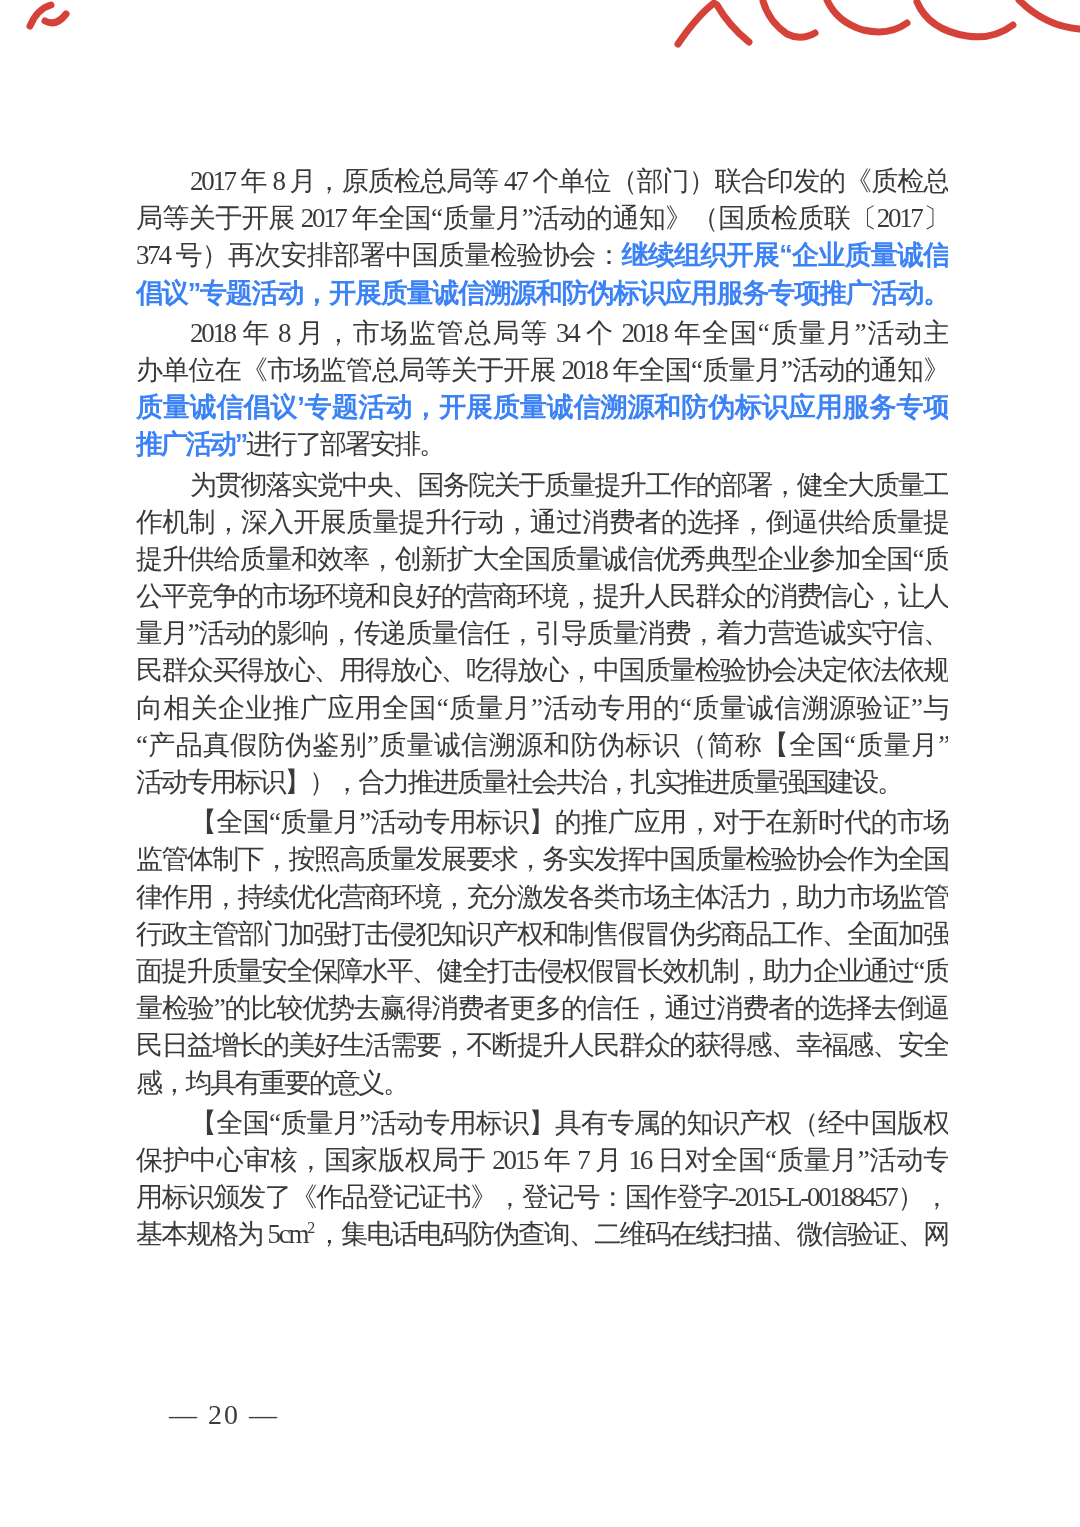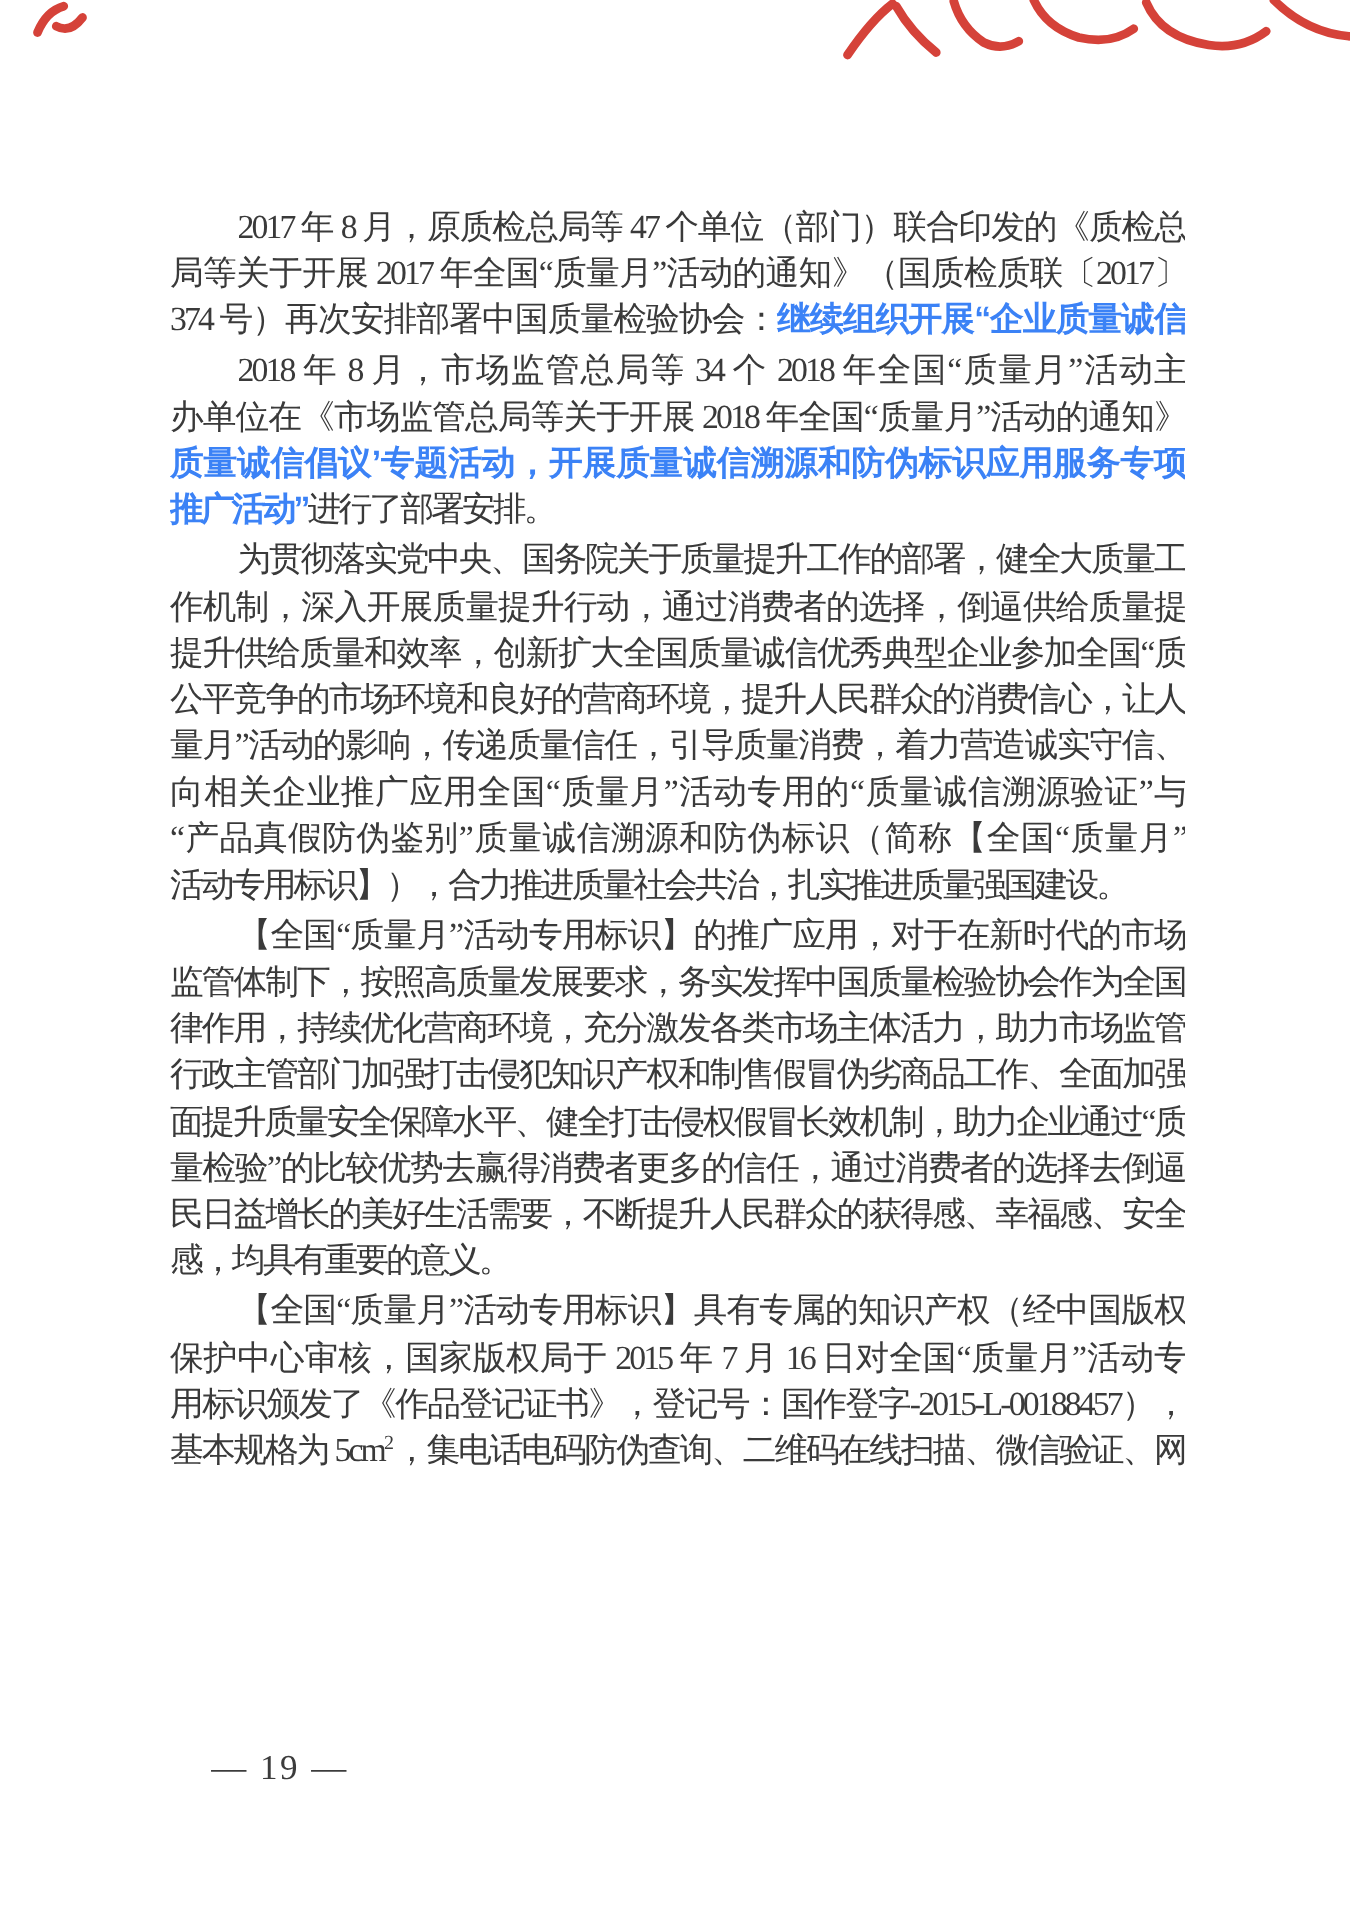--- a/index.html
+++ b/index.html
@@ -59,33 +59,35 @@
     <path d="M827,0 Q837,22 863,30 Q889,36 907,23" stroke="#d0281e"></path>
     <path d="M917,2 Q929,30 967,36 Q993,40 1013,25" stroke="#d0281e"></path>
     <path d="M1019,0 Q1045,26 1079,29" stroke="#d0281e"></path>
   </svg>
 
   <div class="content">
       <div class="para">
         <div class="line indent"><span>2017 年 8 月，原质检总局等 47 个单位（部门）联合印发的《质检总</span></div>
         <div class="line"><span>局等关于开展 2017 年全国“质量月”活动的通知》（国质检质联〔2017〕</span></div>
         <div class="line"><span>374 号）再次安排部署中国质量检验协会：</span><span class="b">继续组织开展“企业质量诚信</span></div>
+        <div class="line"><span class="b">倡议”专题活动，开展质量诚信溯源和防伪标识应用服务专项推广活动。</span></div>
       </div>
       <div class="para">
         <div class="line indent"><span>2018 年 8 月，市场监管总局等 34 个 2018 年全国“质量月”活动主</span></div>
         <div class="line"><span>办单位在《市场监管总局等关于开展 2018 年全国“质量月”活动的通知》</span></div>
         <div class="line"><span class="b">质量诚信倡议’专题活动，开展质量诚信溯源和防伪标识应用服务专项</span></div>
         <div class="line last"><span class="b">推广活动”</span><span>进行了部署安排。</span></div>
       </div>
       <div class="para">
         <div class="line indent"><span>为贯彻落实党中央、国务院关于质量提升工作的部署，健全大质量工</span></div>
         <div class="line"><span>作机制，深入开展质量提升行动，通过消费者的选择，倒逼供给质量提升，</span></div>
         <div class="line"><span>提升供给质量和效率，创新扩大全国质量诚信优秀典型企业参加全国“质</span></div>
         <div class="line"><span>公平竞争的市场环境和良好的营商环境，提升人民群众的消费信心，让人</span></div>
         <div class="line"><span>量月”活动的影响，传递质量信任，引导质量消费，着力营造诚实守信、</span></div>
+        <div class="line"><span>民群众买得放心、用得放心、吃得放心，中国质量检验协会决定依法依规</span></div>
         <div class="line"><span>向相关企业推广应用全国“质量月”活动专用的“质量诚信溯源验证”与</span></div>
         <div class="line"><span>“产品真假防伪鉴别”质量诚信溯源和防伪标识（简称【全国“质量月”</span></div>
         <div class="line last"><span>活动专用标识】），合力推进质量社会共治，扎实推进质量强国建设。</span></div>
       </div>
       <div class="para">
         <div class="line indent"><span>【全国“质量月”活动专用标识】的推广应用，对于在新时代的市场</span></div>
         <div class="line"><span>监管体制下，按照高质量发展要求，务实发挥中国质量检验协会作为全国</span></div>
         <div class="line"><span>律作用，持续优化营商环境，充分激发各类市场主体活力，助力市场监管</span></div>
         <div class="line"><span>行政主管部门加强打击侵犯知识产权和制售假冒伪劣商品工作、全面加强</span></div>
         <div class="line"><span>面提升质量安全保障水平、健全打击侵权假冒长效机制，助力企业通过“质</span></div>
@@ -94,15 +96,15 @@
         <div class="line last"><span>感，均具有重要的意义。</span></div>
       </div>
       <div class="para">
         <div class="line indent"><span>【全国“质量月”活动专用标识】具有专属的知识产权（经中国版权</span></div>
         <div class="line"><span>保护中心审核，国家版权局于 2015 年 7 月 16 日对全国“质量月”活动专</span></div>
         <div class="line"><span>用标识颁发了《作品登记证书》，登记号：国作登字-2015-L-00188457），</span></div>
         <div class="line"><span>基本规格为 5cm</span><sup class="sup">2</sup><span>，集电话电码防伪查询、二维码在线扫描、微信验证、网</span></div>
       </div>
     </div>
 
-  <div class="footer">— 19 —</div>
+  <div class="footer">— 20 —</div>
 
 </div>
 
 </body></html>

